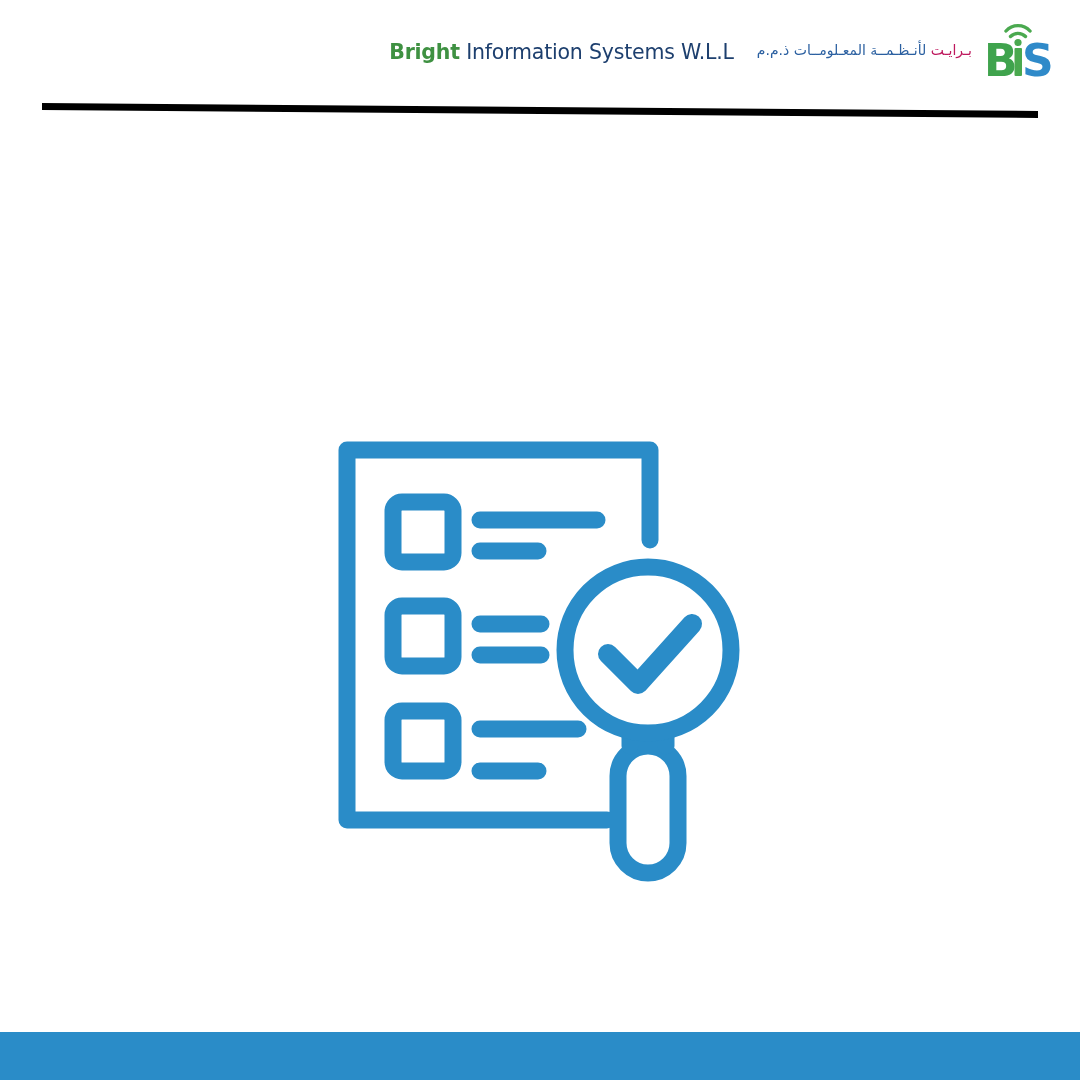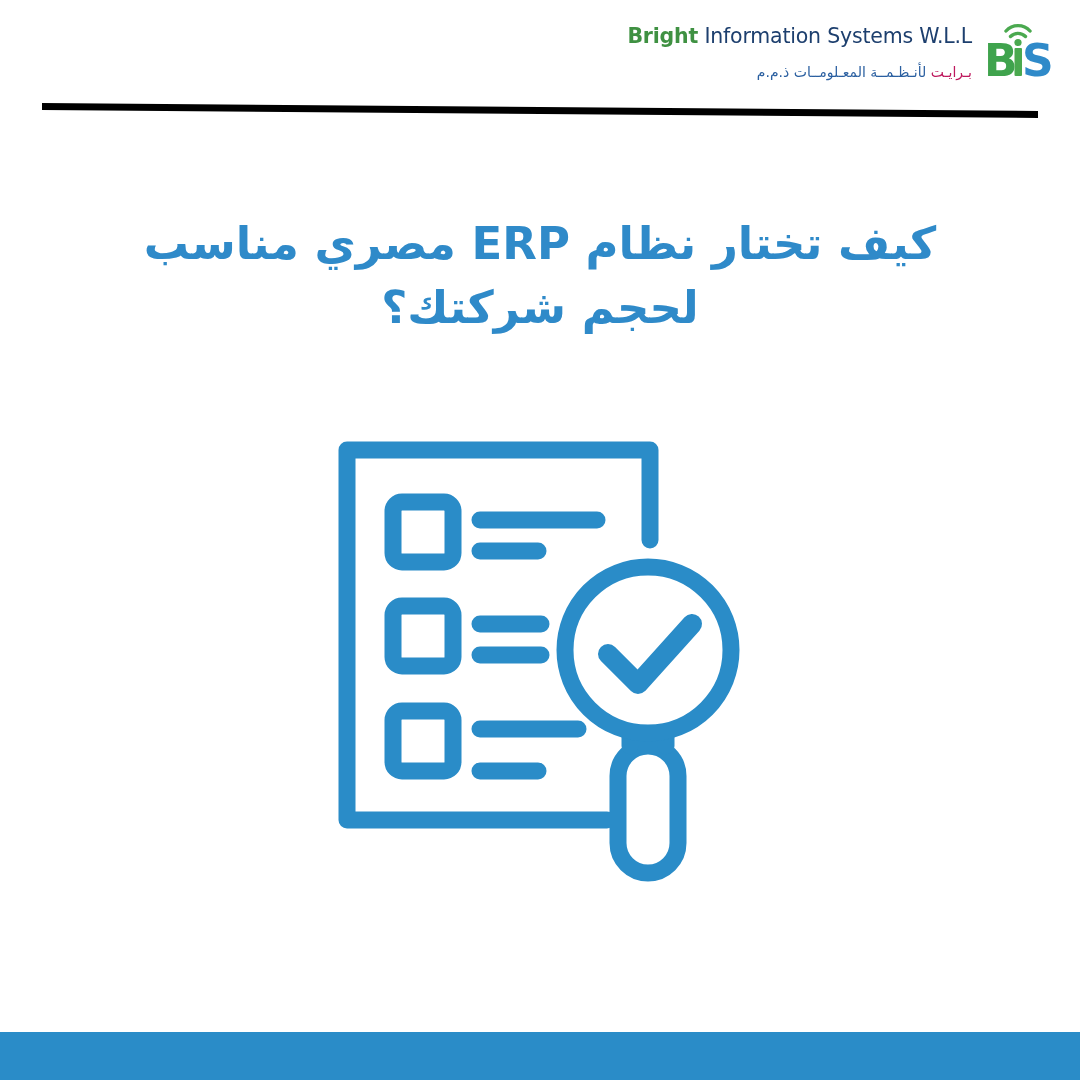--- a/index.html
+++ b/index.html
@@ -40,21 +40,21 @@
   .logo-mark {
     position: relative;
     width: 74px;
     height: 62px;
     flex: 0 0 auto;
   }
   .logo-mark svg { display: block; }
 
   .logo-text {
     display: flex;
-    flex-direction: column;
+    flex-direction: row;
     justify-content: center;
     gap: 16px;
     padding-top: 8px;
   }
   .logo-line-en {
     font-family: "DejaVu Sans", "Liberation Sans", sans-serif;
     font-size: 20.5px;
     letter-spacing: -0.2px;
     white-space: nowrap;
     line-height: 1.05;
@@ -157,24 +157,20 @@
     </div>
 
     <div class="divider-wrap">
       <svg width="1080" height="30" viewBox="0 0 1080 30" xmlns="http://www.w3.org/2000/svg">
         <polygon points="42,7 1038,15 1038,22 42,14" fill="#000000"></polygon>
       </svg>
     </div>
 
   </div>
 
-  <h1 class="title">
-    <span>كيف تختار نظام ERP مصري مناسب</span><br>
-    <span>لحجم شركتك؟</span>
-  </h1>
 
   <div class="illustration">
     <svg width="440" height="462" viewBox="0 0 440 462" xmlns="http://www.w3.org/2000/svg">
       <g fill="none" stroke="#2a8cc8" stroke-width="17" stroke-linecap="round" stroke-linejoin="round">
 
         <path d="M330 112 L330 22 L27 22 L27 392 L287 392"></path>
 
         <rect x="73" y="74" width="60" height="60" rx="9"></rect>
         <line x1="160" y1="92" x2="277" y2="92"></line>
         <line x1="160" y1="123" x2="218" y2="123"></line>

